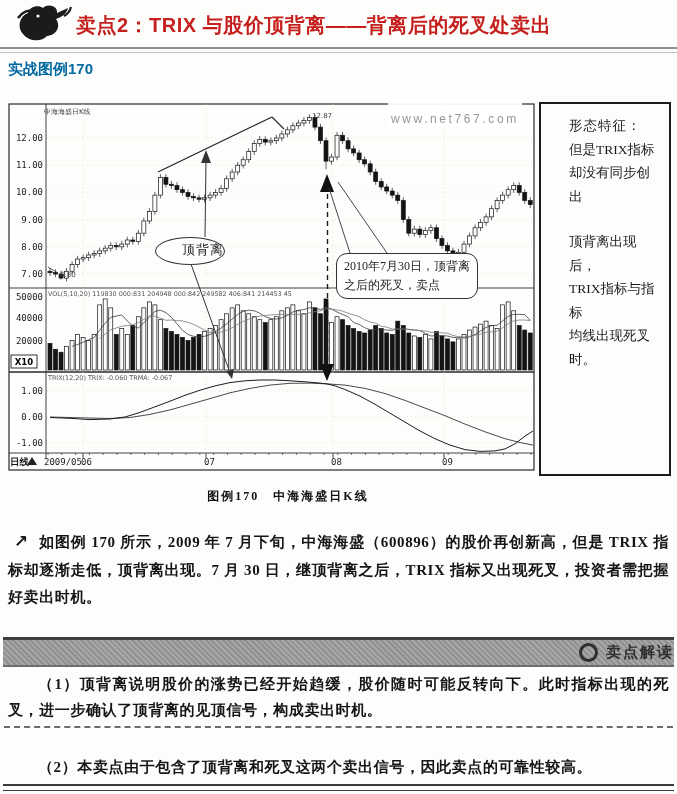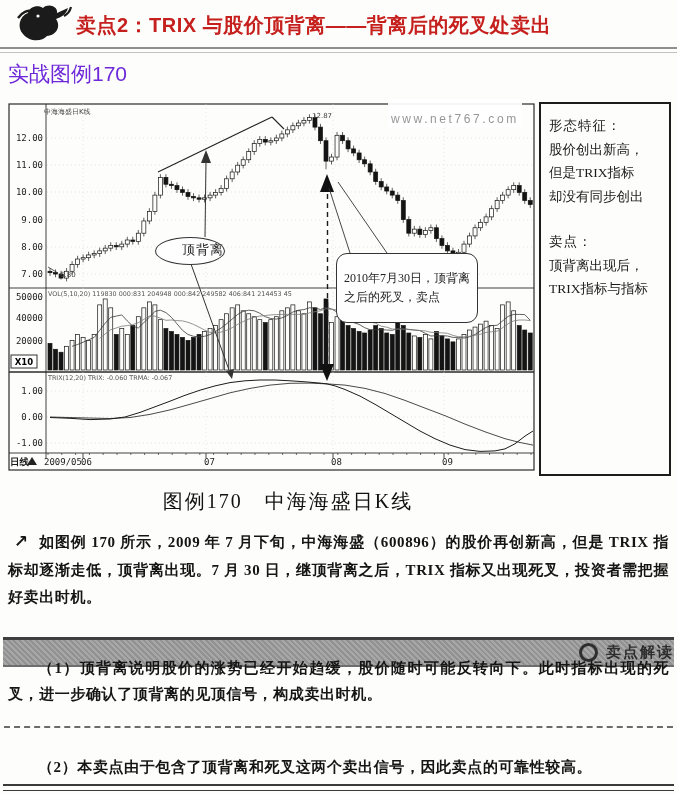--- a/index.html
+++ b/index.html
@@ -7,63 +7,63 @@
   #page{position:relative;width:677px;height:794px;background:#fdfdfb;overflow:hidden;}
 
   
   #header{position:absolute;left:0;top:0;width:538px;height:56px;}
   #bull-logo{position:absolute;left:14px;top:2px;width:58px;height:42px;}
   #page-title{position:absolute;left:76px;top:12px;width:596px;font-family:"Liberation Sans","DejaVu Sans",sans-serif;
     font-size:20px;font-weight:bold;letter-spacing:0.5px;color:#c5201d;white-space:nowrap;}
   #title-rule{position:absolute;left:0;top:47px;width:677px;height:3px;border-top:2px solid #8f8f8f;border-bottom:1px solid #c2c2c2;}
 
   #example-label{position:absolute;left:8px;top:60px;font-family:"Liberation Sans","DejaVu Sans",sans-serif;
-    font-size:21px;font-weight:normal;color:#6d28d9;}
+    font-size:15px;font-weight:bold;color:#0369a1;}
 
   
   #chart-svg{position:absolute;left:0;top:96px;width:677px;height:424px;z-index:1;}
   .axis-label{font:9px "DejaVu Sans Mono",monospace;fill:#222;}
   .tiny-label{font:7px "DejaVu Sans","Liberation Sans",sans-serif;fill:#444;}
   .info-label{font:6.4px "DejaVu Sans","Liberation Sans",sans-serif;fill:#555;}
 
   
   #watermark{position:absolute;left:388px;top:99px;z-index:3;background:rgba(255,255,255,0.93);padding:1px 3px;}
   #wm-row{display:flex;align-items:center;gap:4px;}
   #wm-name{font-family:"Liberation Sans","DejaVu Sans",sans-serif;font-size:17px;font-weight:bold;color:#e8481e;white-space:nowrap;}
   #wm-url{font-family:"Liberation Sans","DejaVu Sans",sans-serif;font-size:12px;color:#969696;letter-spacing:2.6px;margin-top:12px;}
 
   #divergence-oval{position:absolute;left:155px;top:237px;width:68px;height:26px;border:1.6px solid #333;border-radius:50%;
     background:#fefefe;z-index:2;text-align:right;line-height:24px;font-size:13px;color:#222;letter-spacing:1px;}
   #sell-callout{position:absolute;left:336px;top:253px;width:126px;border:1.6px solid #333;border-radius:11px;background:#fefefe;
-    z-index:2;font-size:12px;line-height:19px;color:#222;padding:15px 7px;}
+    z-index:2;font-size:12px;line-height:19px;color:#222;padding:3px 7px;}
 
   
   #sidebar{position:absolute;left:539px;top:102px;width:132px;height:374px;border:2px solid #1c1c1c;background:#fdfdfb;
     z-index:2;box-sizing:border-box;padding:10px 8px;font-size:13.5px;line-height:23.5px;color:#1a1a1a;}
-  .sb-section{margin-bottom:22px;}
+  .sb-section{margin-bottom:22px;margin-left:20px;}
   .sb-title{letter-spacing:1px;}
 
-  #figure-caption{position:absolute;left:8px;top:488px;width:560px;text-align:center;font-size:20px;font-weight:normal;
+  #figure-caption{position:absolute;left:8px;top:488px;width:560px;text-align:center;font-size:12px;font-weight:bold;
     color:#111;letter-spacing:2px;}
 
   
   #body-text{position:absolute;left:8px;top:528px;width:661px;font-size:15px;font-weight:600;line-height:27.5px;
     letter-spacing:0.6px;color:#151515;text-align:justify;}
   #body-arrow{font-family:"DejaVu Sans",sans-serif;font-weight:bold;font-size:17px;margin-right:10px;margin-left:6px;}
 
   
   #section-bar{position:absolute;left:3px;top:637px;width:671px;height:30px;background:#a2a2a2;
     background-image:repeating-linear-gradient(45deg,rgba(0,0,0,0.10) 0 2px,rgba(255,255,255,0.06) 2px 4px);
     border-top:3px solid #3f3f3f;border-bottom:2px solid #6e6e6e;box-sizing:border-box;display:flex;align-items:center;justify-content:flex-end;}
   #section-ring{width:13px;height:13px;border:3px solid #2e2e2e;border-radius:50%;margin-left:14px;margin-right:8px;}
   #section-title{font-family:"Liberation Sans","DejaVu Sans",sans-serif;font-size:15px;font-weight:bold;color:#2e2e2e;letter-spacing:2px;}
 
   .point-para{position:absolute;left:8px;width:661px;font-size:15px;font-weight:600;line-height:26px;letter-spacing:0.6px;
     color:#151515;text-align:justify;text-indent:2em;}
-  #point-1{top:655px;}
+  #point-1{top:671px;}
   #point-2{top:730px;margin-top:24px;}
   #dotted-sep{position:absolute;left:4px;top:726px;width:669px;border-top:2px dashed #6b6b6b;}
   #bottom-rule{position:absolute;left:3px;top:784px;width:671px;height:4px;border-top:2px solid #3a3a3a;border-bottom:1px solid #3a3a3a;}
 </style>
 </head>
 <body>
 
 <div id="page">
 
   <div id="header">
@@ -470,28 +470,27 @@
   <div id="watermark">
     <div id="wm-url">www.net767.com</div>
   </div>
 
   <div id="divergence-oval">顶背离</div>
   <div id="sell-callout">2010年7月30日，顶背离之后的死叉，卖点</div>
 
   <div id="sidebar">
     <div class="sb-section">
       <div class="sb-title">形态特征：</div>
-      <div>股价创出新高，</div>
       <div>但是TRIX指标</div>
       <div>却没有同步创出</div>
     </div>
     <div class="sb-section">
-      <div class="sb-title">卖点：</div>
       <div>顶背离出现后，</div>
       <div>TRIX指标与指标</div>
+      <div>均线出现死叉时。</div>
     </div>
   </div>
 
   <div id="figure-caption">图例170　中海海盛日K线</div>
 
   <div id="body-text"><span id="body-arrow">↗</span><span>如图例 170 所示，2009 年 7 月下旬，中海海盛（600896）的股价再创新高，但是 TRIX 指标却逐渐走低，顶背离出现。7 月 30 日，继顶背离之后，TRIX 指标又出现死叉，投资者需把握好卖出时机。</span></div>
 
   <div id="section-bar">
     <span id="section-ring"></span>
     <span id="section-title">卖点解读</span>

